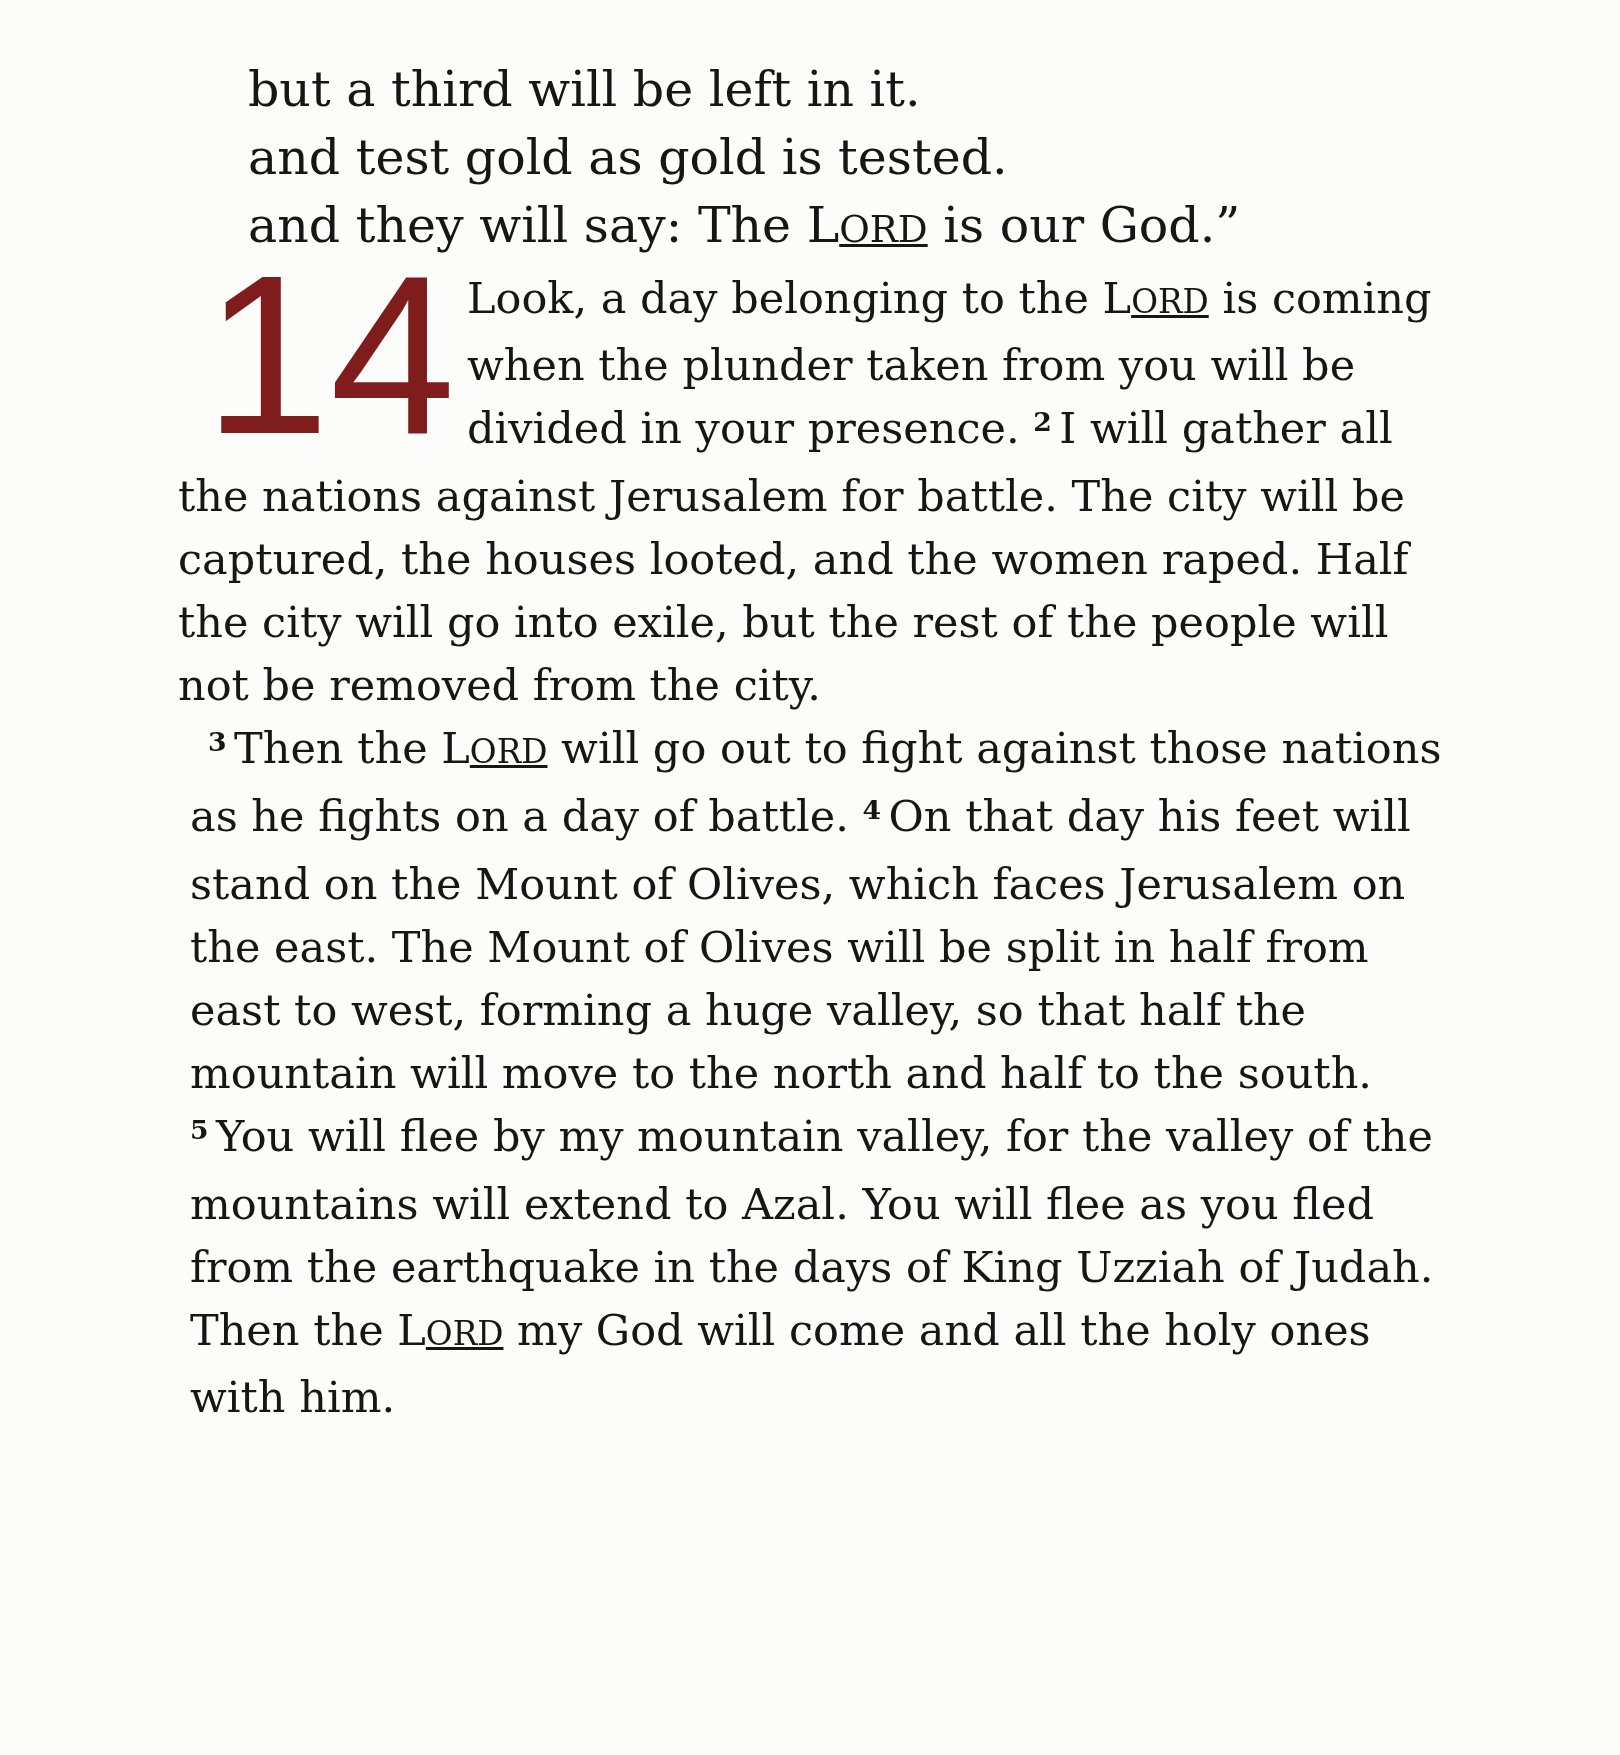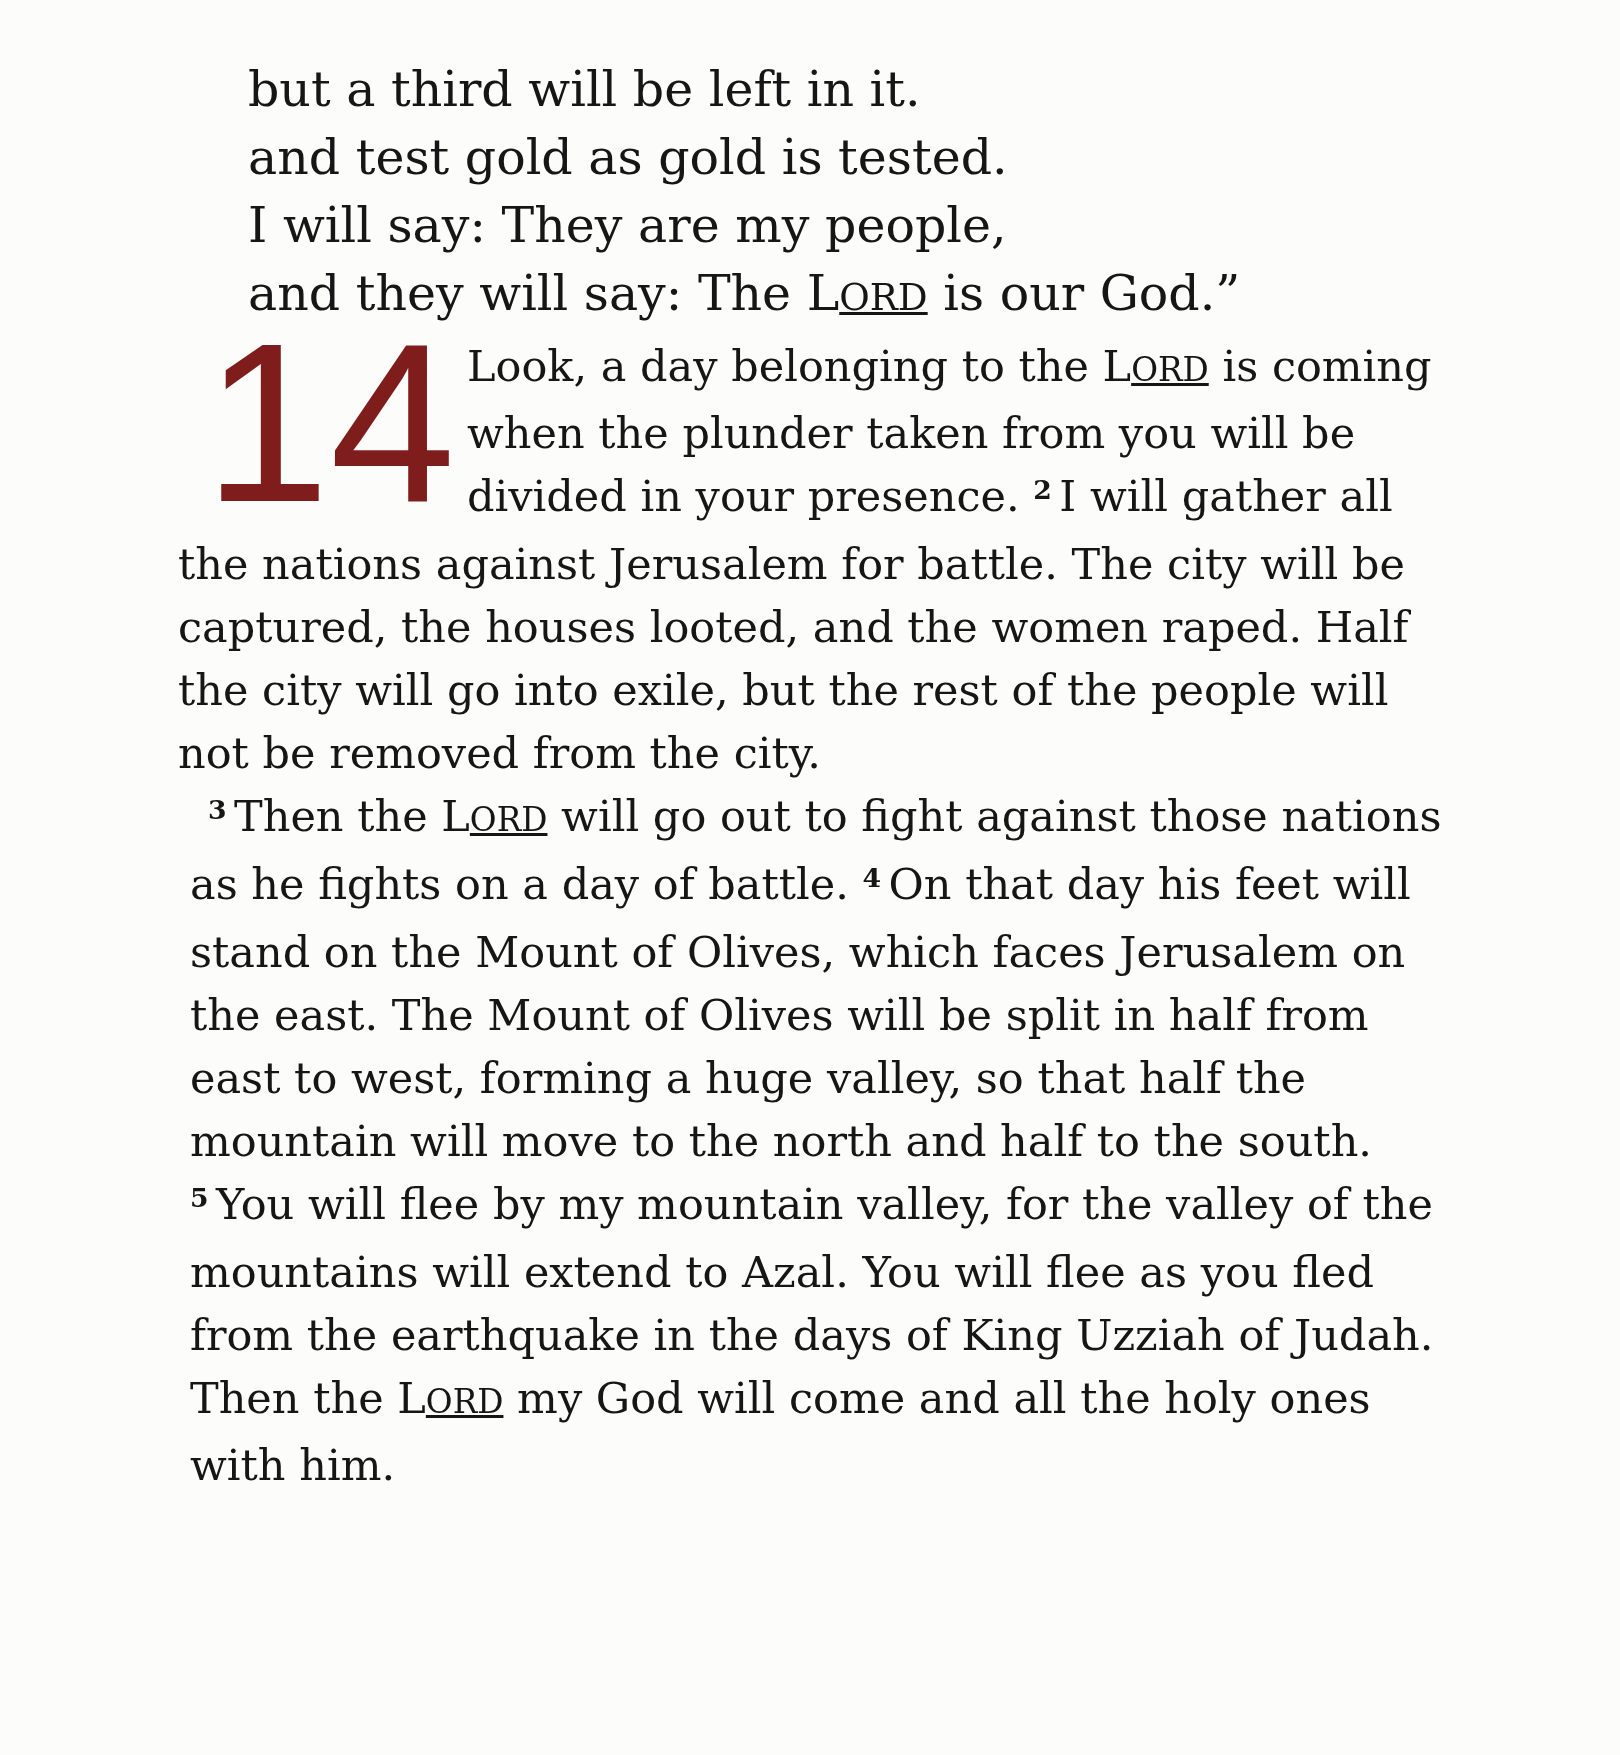--- a/index.html
+++ b/index.html
@@ -68,21 +68,20 @@
   
   .sc .sc-sm{font-size:0.76em;text-decoration:underline;}
 </style>
 </head>
 <body>
 
 <main class="content">
   <section class="poetry" id="poetry">
       <div class="poem-line">but a third will be left in it.</div>
       <div class="poem-line">and test gold as gold is tested.</div>
-      <div class="poem-line">I will say: They are my people,</div>
       <div class="poem-line">and they will say: The <span class="sc">L<span class="sc-sm">ORD</span></span> is our God.”</div>
     </section>
   <section class="chapter" id="chapter">
     <p class="prose"><span class="chapnum-float">
           <span class="chapnum">14</span>
         </span>Look, a day belonging to the <span class="sc">L<span class="sc-sm">ORD</span></span> is coming when the plunder taken from you will be divided in your presence. <span class="vnum">2</span>I will gather all the nations against Jerusalem for battle. The city will be captured, the houses looted, and the women raped. Half the city will go into exile, but the rest of the people will not be removed from the city.</p>
     <p class="prose indent"><span class="vnum">3</span>Then the <span class="sc">L<span class="sc-sm">ORD</span></span> will go out to fight against those nations as he fights on a day of battle. <span class="vnum">4</span>On that day his feet will stand on the Mount of Olives, which faces Jerusalem on the east. The Mount of Olives will be split in half from east to west, forming a huge valley, so that half the mountain will move to the north and half to the south. <span class="vnum">5</span>You will flee by my mountain valley, for the valley of the mountains will extend to Azal. You will flee as you fled from the earthquake in the days of King Uzziah of Judah. Then the <span class="sc">L<span class="sc-sm">ORD</span></span> my God will come and all the holy ones with him.</p>
   </section>
 </main>
 

